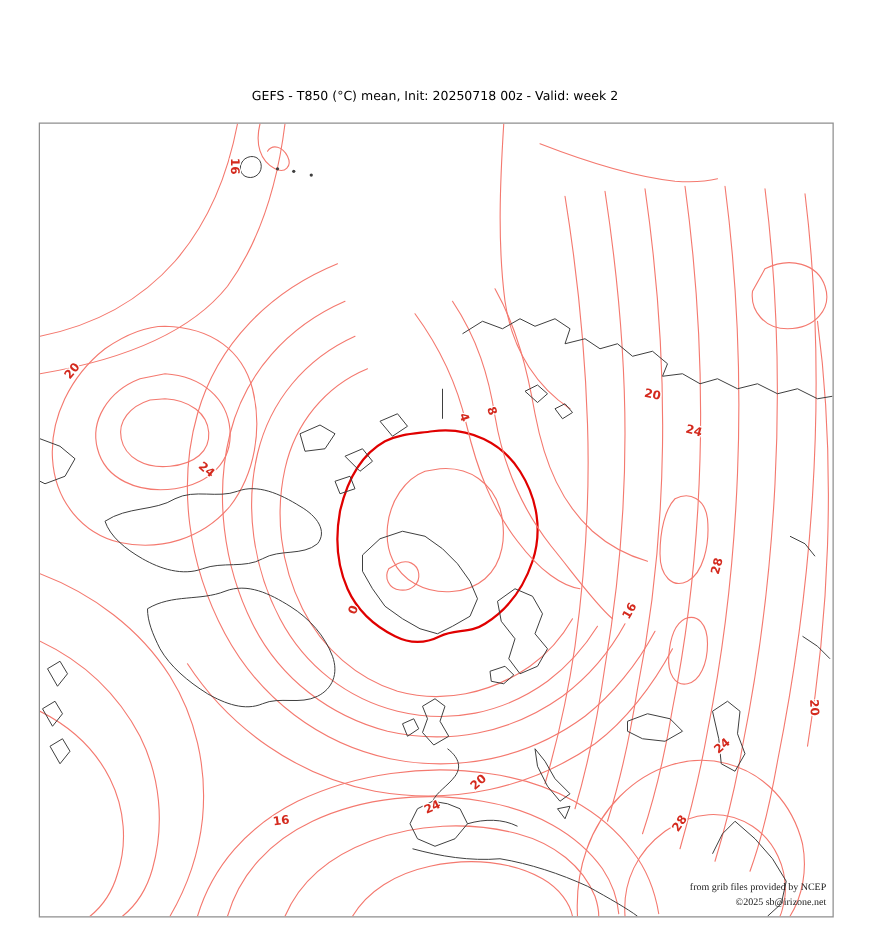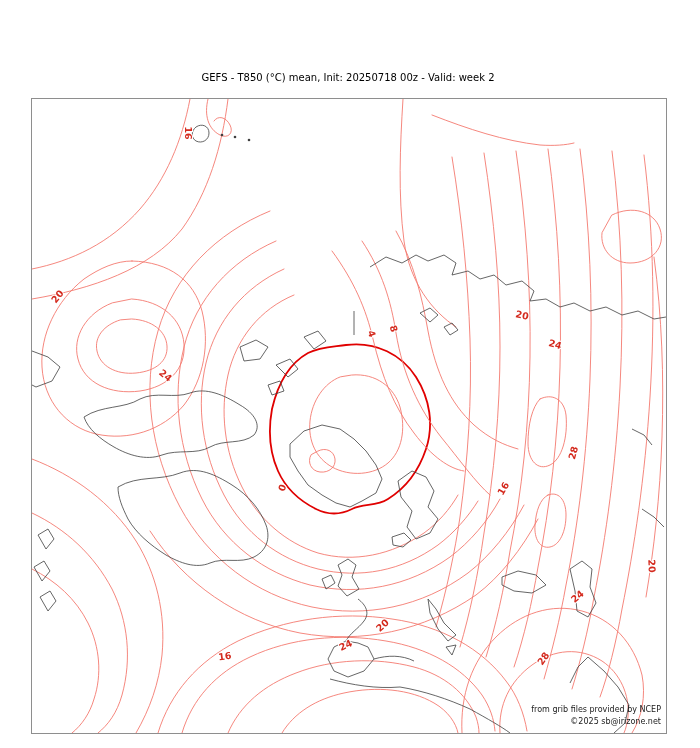--- a/index.html
+++ b/index.html
@@ -1,20 +1,20 @@
 <!DOCTYPE html>
 <html><head>
 <meta charset="utf-8">
 <style>
   html,body{margin:0;padding:0;background:#ffffff;}
   body{width:700px;height:748px;position:relative;font-family:"DejaVu Sans","Liberation Sans",sans-serif;overflow:hidden;}
   .page-title{position:absolute;left:31px;top:72px;width:634px;text-align:center;font-size:10px;color:#000;}
   .map-frame{position:absolute;left:31px;top:98px;width:634px;height:634px;border:1px solid #8e8e8e;box-sizing:content-box;background:#fff;}
   .map-frame svg{display:block;width:634px;height:634px;}
-  .attrib{position:absolute;right:5px;font-size:8px;color:#1a1a1a;text-align:right;white-space:nowrap;}
+  .attrib{position:absolute;right:5px;font-size:8px;color:#1a1a1a;text-align:right;white-space:nowrap;font-family:Liberation Serif, serif;}
   .attrib.l1{bottom:19px;}
   .attrib.l2{bottom:7px;}
   path.cthin{fill:none;stroke-width:0.9px;stroke-linecap:round;}
   path.cthick{fill:none;stroke-width:1.8px;stroke-linecap:round;}
   path.coast{fill:none;stroke-width:0.8px;stroke-linejoin:round;}
   text.clabel{font-family:"DejaVu Sans","Liberation Sans",sans-serif;font-size:9.5px;font-weight:bold;paint-order:stroke;stroke:#ffffff;stroke-width:2px;}
 </style>
 </head>
 <body>
 

